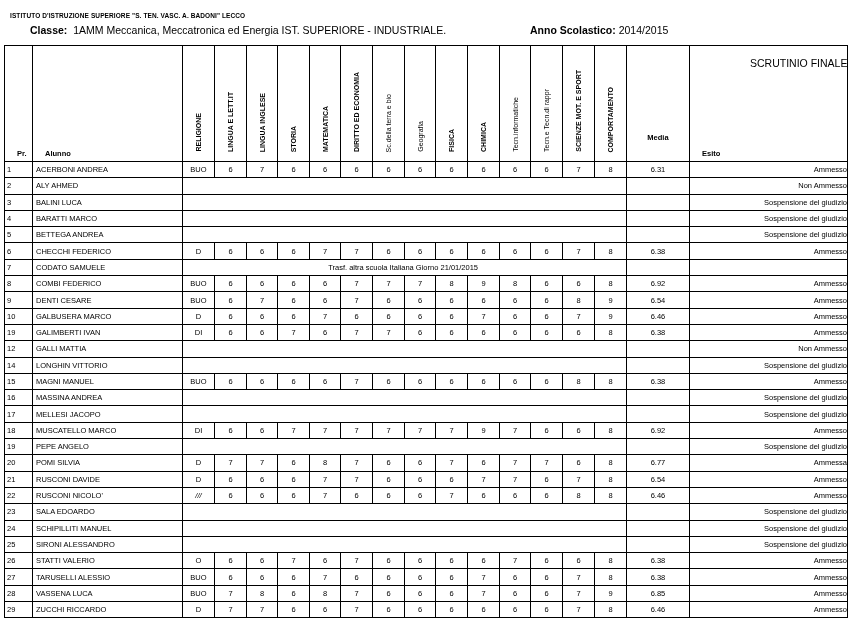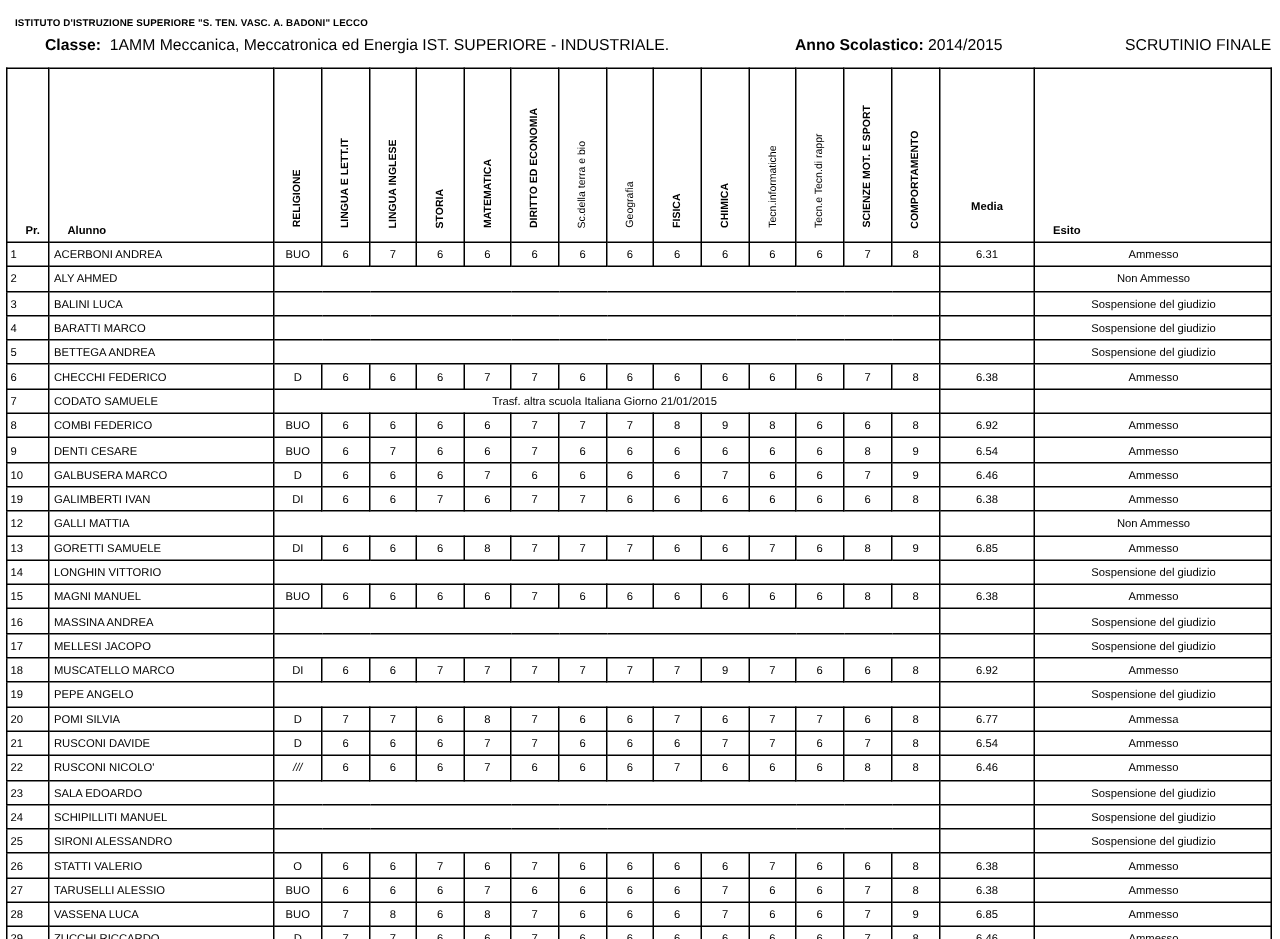--- a/index.html
+++ b/index.html
@@ -2,32 +2,32 @@
 <html><head>
 <meta charset="utf-8">
 <style>
   html,body{margin:0;padding:0;background:#fff;}
   body{width:853px;height:626px;overflow:hidden;font-family:"Liberation Sans",sans-serif;color:#000;position:relative;}
   .school{position:absolute;left:10px;top:12px;font-size:6.5px;font-weight:bold;letter-spacing:0.1px;}
   .hdr{position:absolute;top:24px;font-size:10.5px;}
   .hdr b{font-weight:bold;}
   #classe{left:30px;}
   #anno{left:530px;}
-  #scrutinio{left:750px;}
+  #scrutinio{left:750px;margin-top:33px;}
   table{position:absolute;left:4px;top:45px;border-collapse:collapse;table-layout:fixed;}
   td,th{border:1px solid #000;padding:0;font-size:7.5px;font-weight:normal;height:15.3px;line-height:15px;overflow:hidden;white-space:nowrap;}
   th{height:97px;vertical-align:bottom;font-weight:bold;}
   th .vt{display:inline-block;writing-mode:vertical-rl;transform:rotate(180deg);font-size:7px;font-weight:bold;padding:4px 0 3px 0;white-space:nowrap;}
   th.sub .vt{font-weight:normal;}
   th.lbl{text-align:left;padding-left:12px;padding-bottom:2px;line-height:10px;}
   th.media{text-align:center;padding-bottom:18px;line-height:10px;}
   td.num{text-align:center;}
   td.pr{text-align:left;padding-left:2px;}
   td.name{text-align:left;padding-left:3px;}
-  td.esito{text-align:center;padding-left:1px;}
+  td.esito{text-align:right;padding-left:1px;}
   td.note{text-align:right;padding-right:148px;}
   td.it{font-style:italic;}
 </style>
 </head>
 <body>
 
 <div class="school">ISTITUTO D'ISTRUZIONE SUPERIORE "S. TEN. VASC. A. BADONI" LECCO</div>
 <div class="hdr" id="classe"><b>Classe:</b>&nbsp;&nbsp;<span>1AMM Meccanica, Meccatronica ed Energia IST. SUPERIORE - INDUSTRIALE.</span></div>
 <div class="hdr" id="anno"><b>Anno Scolastico:</b> <span>2014/2015</span></div>
 <div class="hdr" id="scrutinio">SCRUTINIO FINALE</div>
@@ -232,40 +232,20 @@
         <td class="esito">Ammesso</td>
       </tr>
       <tr>
         <td class="pr">12</td>
         <td class="name">GALLI MATTIA</td>
         <td colspan="14"></td>
         <td class="num"></td>
         <td class="esito">Non Ammesso</td>
       </tr>
       <tr>
-        <td class="pr">13</td>
-        <td class="name">GORETTI SAMUELE</td>
-        <td class="num">DI</td>
-        <td class="num">6</td>
-        <td class="num">6</td>
-        <td class="num">6</td>
-        <td class="num">8</td>
-        <td class="num">7</td>
-        <td class="num">7</td>
-        <td class="num">7</td>
-        <td class="num">6</td>
-        <td class="num">6</td>
-        <td class="num">7</td>
-        <td class="num">6</td>
-        <td class="num">8</td>
-        <td class="num">9</td>
-        <td class="num">6.85</td>
-        <td class="esito">Ammesso</td>
-      </tr>
-      <tr>
         <td class="pr">14</td>
         <td class="name">LONGHIN VITTORIO</td>
         <td colspan="14"></td>
         <td class="num"></td>
         <td class="esito">Sospensione del giudizio</td>
       </tr>
       <tr>
         <td class="pr">15</td>
         <td class="name">MAGNI MANUEL</td>
         <td class="num">BUO</td>

